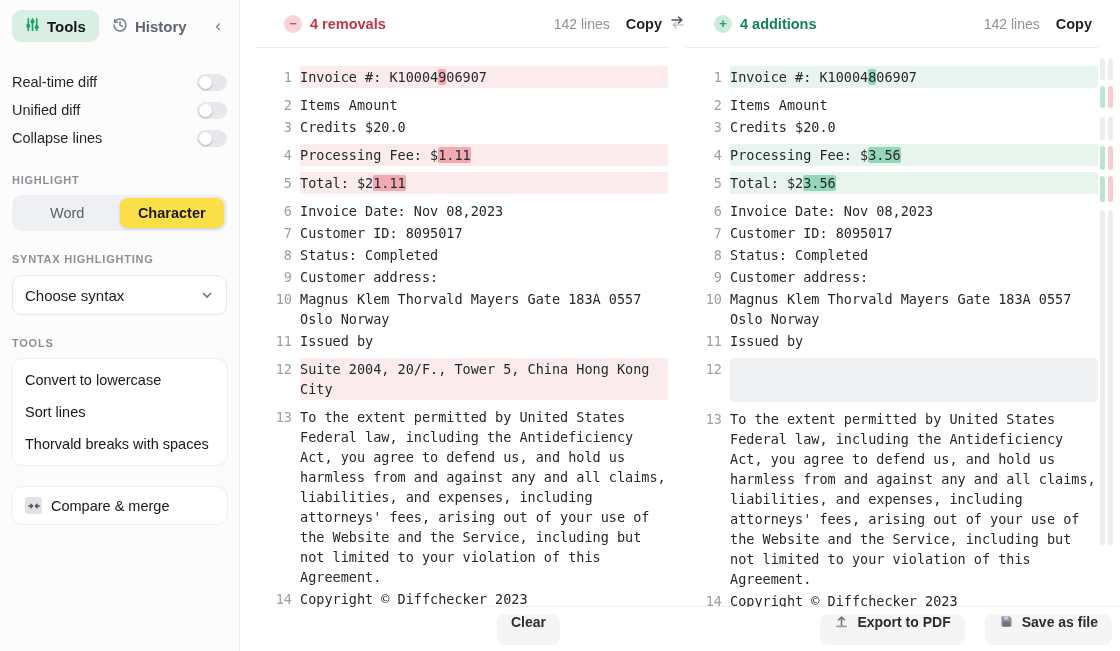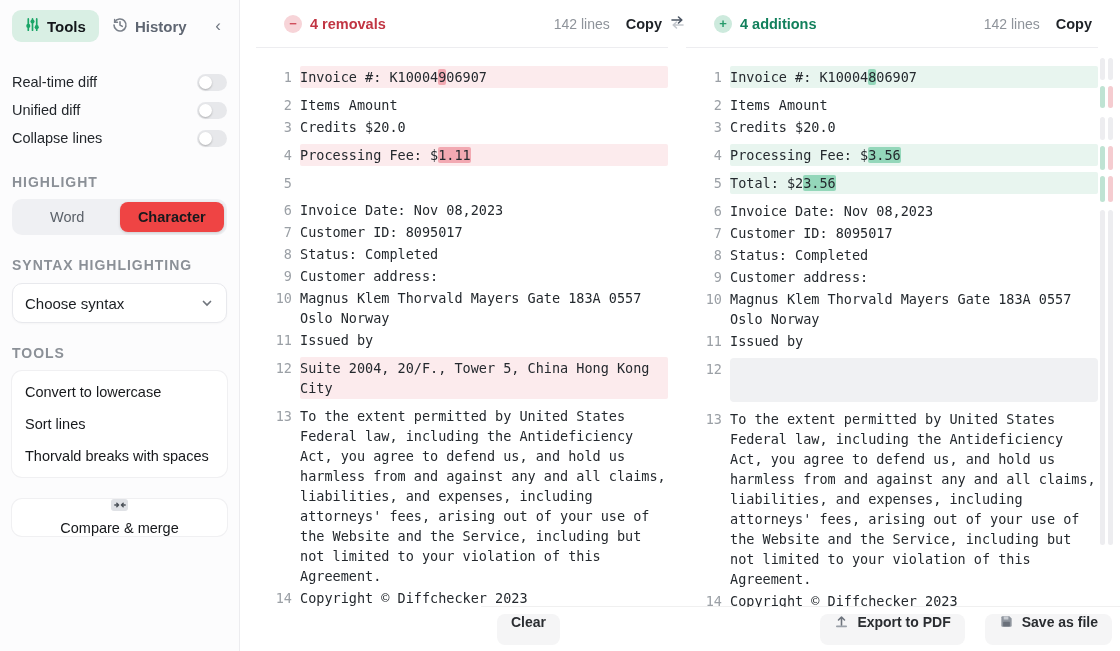--- a/index.html
+++ b/index.html
@@ -23,36 +23,36 @@
   .tab.active { background:var(--mint); }
   .tab.inactive { color:#5f6672; font-weight:600; }
   .collapse { margin-left:auto; color:#6f7680; font-size:17px; padding:0 6px; cursor:pointer; }
   .toggles { margin-top:24px; }
   .toggle-row { display:flex; align-items:center; height:28px; }
   .toggle-row .lbl { font-size:14.5px; color:#23272c; font-weight:500; }
   .switch { margin-left:auto; width:30px; height:17px; border-radius:9px; background:#e7e8eb;
     position:relative; cursor:pointer; }
   .switch .knob { position:absolute; left:2px; top:2px; width:13px; height:13px; border-radius:50%;
     background:#fff; box-shadow:0 1px 2px rgba(0,0,0,.25); }
-  .sec-label { margin-top:22px; font-size:14px; font-weight:600; letter-spacing:.07em;
+  .sec-label { margin-top:22px; font-size:11px; font-weight:600; letter-spacing:.07em;
     color:#8b9097; }
   .seg { margin-top:9px; display:flex; background:#eff0f3; border-radius:10px; padding:3px; height:36px; }
   .seg-opt { flex:1; display:flex; align-items:center; justify-content:center; border-radius:8px;
     font-size:14.5px; color:#5b6169; font-weight:500; cursor:pointer; }
-  .seg-opt.active { background:#ef4444; color:#17191c; font-weight:700; box-shadow:0 1px 3px rgba(0,0,0,.15); }
+  .seg-opt.active { background:#fde047; color:#17191c; font-weight:700; box-shadow:0 1px 3px rgba(0,0,0,.15); }
   .select { margin-top:10px; height:40px; background:#fff; border:1px solid #e8e9ed; border-radius:10px;
     display:flex; align-items:center; padding:0 12px; font-size:15px; color:#1b1e22; font-weight:500;
     box-shadow:0 1px 2px rgba(0,0,0,.03); cursor:pointer; }
   .select svg { margin-left:auto; }
   .card { margin-top:10px; background:#fff; border-radius:10px; box-shadow:0 0 0 1px rgba(20,25,35,.05);
     padding:5px 0; }
   .tool-item { padding:8px 13px; font-size:14.5px; color:#16181b; font-weight:500; cursor:pointer; }
   .cmp-card { margin-top:22px; background:#fff; border-radius:10px; box-shadow:0 0 0 1px rgba(20,25,35,.05);
     height:37px; display:flex; align-items:center; gap:9px; padding:0 13px; font-size:14.5px;
-    color:#16181b; font-weight:500; cursor:pointer;flex-direction:column; }
+    color:#16181b; font-weight:500; cursor:pointer; }
   .cmp-ic { width:17px; height:17px; background:#e0e2e6; border-radius:3px; display:flex;
     align-items:center; justify-content:center; }
 
   
   .main { position:relative; flex:1; height:651px; background:#fff; overflow:hidden; }
   .hdr-row { display:flex; align-items:stretch; height:48px; padding-left:16px; }
   .pane-hdr { width:412px; display:flex; align-items:center; border-bottom:1px solid #ededf0;
     padding-left:28px; padding-right:6px; }
   .gap-cell { width:18px; display:flex; align-items:center; justify-content:center; }
   .badge { width:18px; height:18px; border-radius:50%; display:flex; align-items:center;
@@ -214,20 +214,21 @@
           <div class="drow">
             <div class="lnum">3</div>
             <div class="ltext">Credits $20.0</div>
           </div>
           <div class="drow changed">
             <div class="lnum">4</div>
             <div class="ltext removed"><span>Processing Fee: $</span><span class="hl-rm">1.11</span></div>
           </div>
           <div class="drow changed">
             <div class="lnum">5</div>
+            <div class="ltext removed"><span>Total: $2</span><span class="hl-rm">1.11</span></div>
           </div>
           <div class="drow">
             <div class="lnum">6</div>
             <div class="ltext">Invoice Date: Nov 08,2023</div>
           </div>
           <div class="drow">
             <div class="lnum">7</div>
             <div class="ltext">Customer ID: 8095017</div>
           </div>
           <div class="drow">

